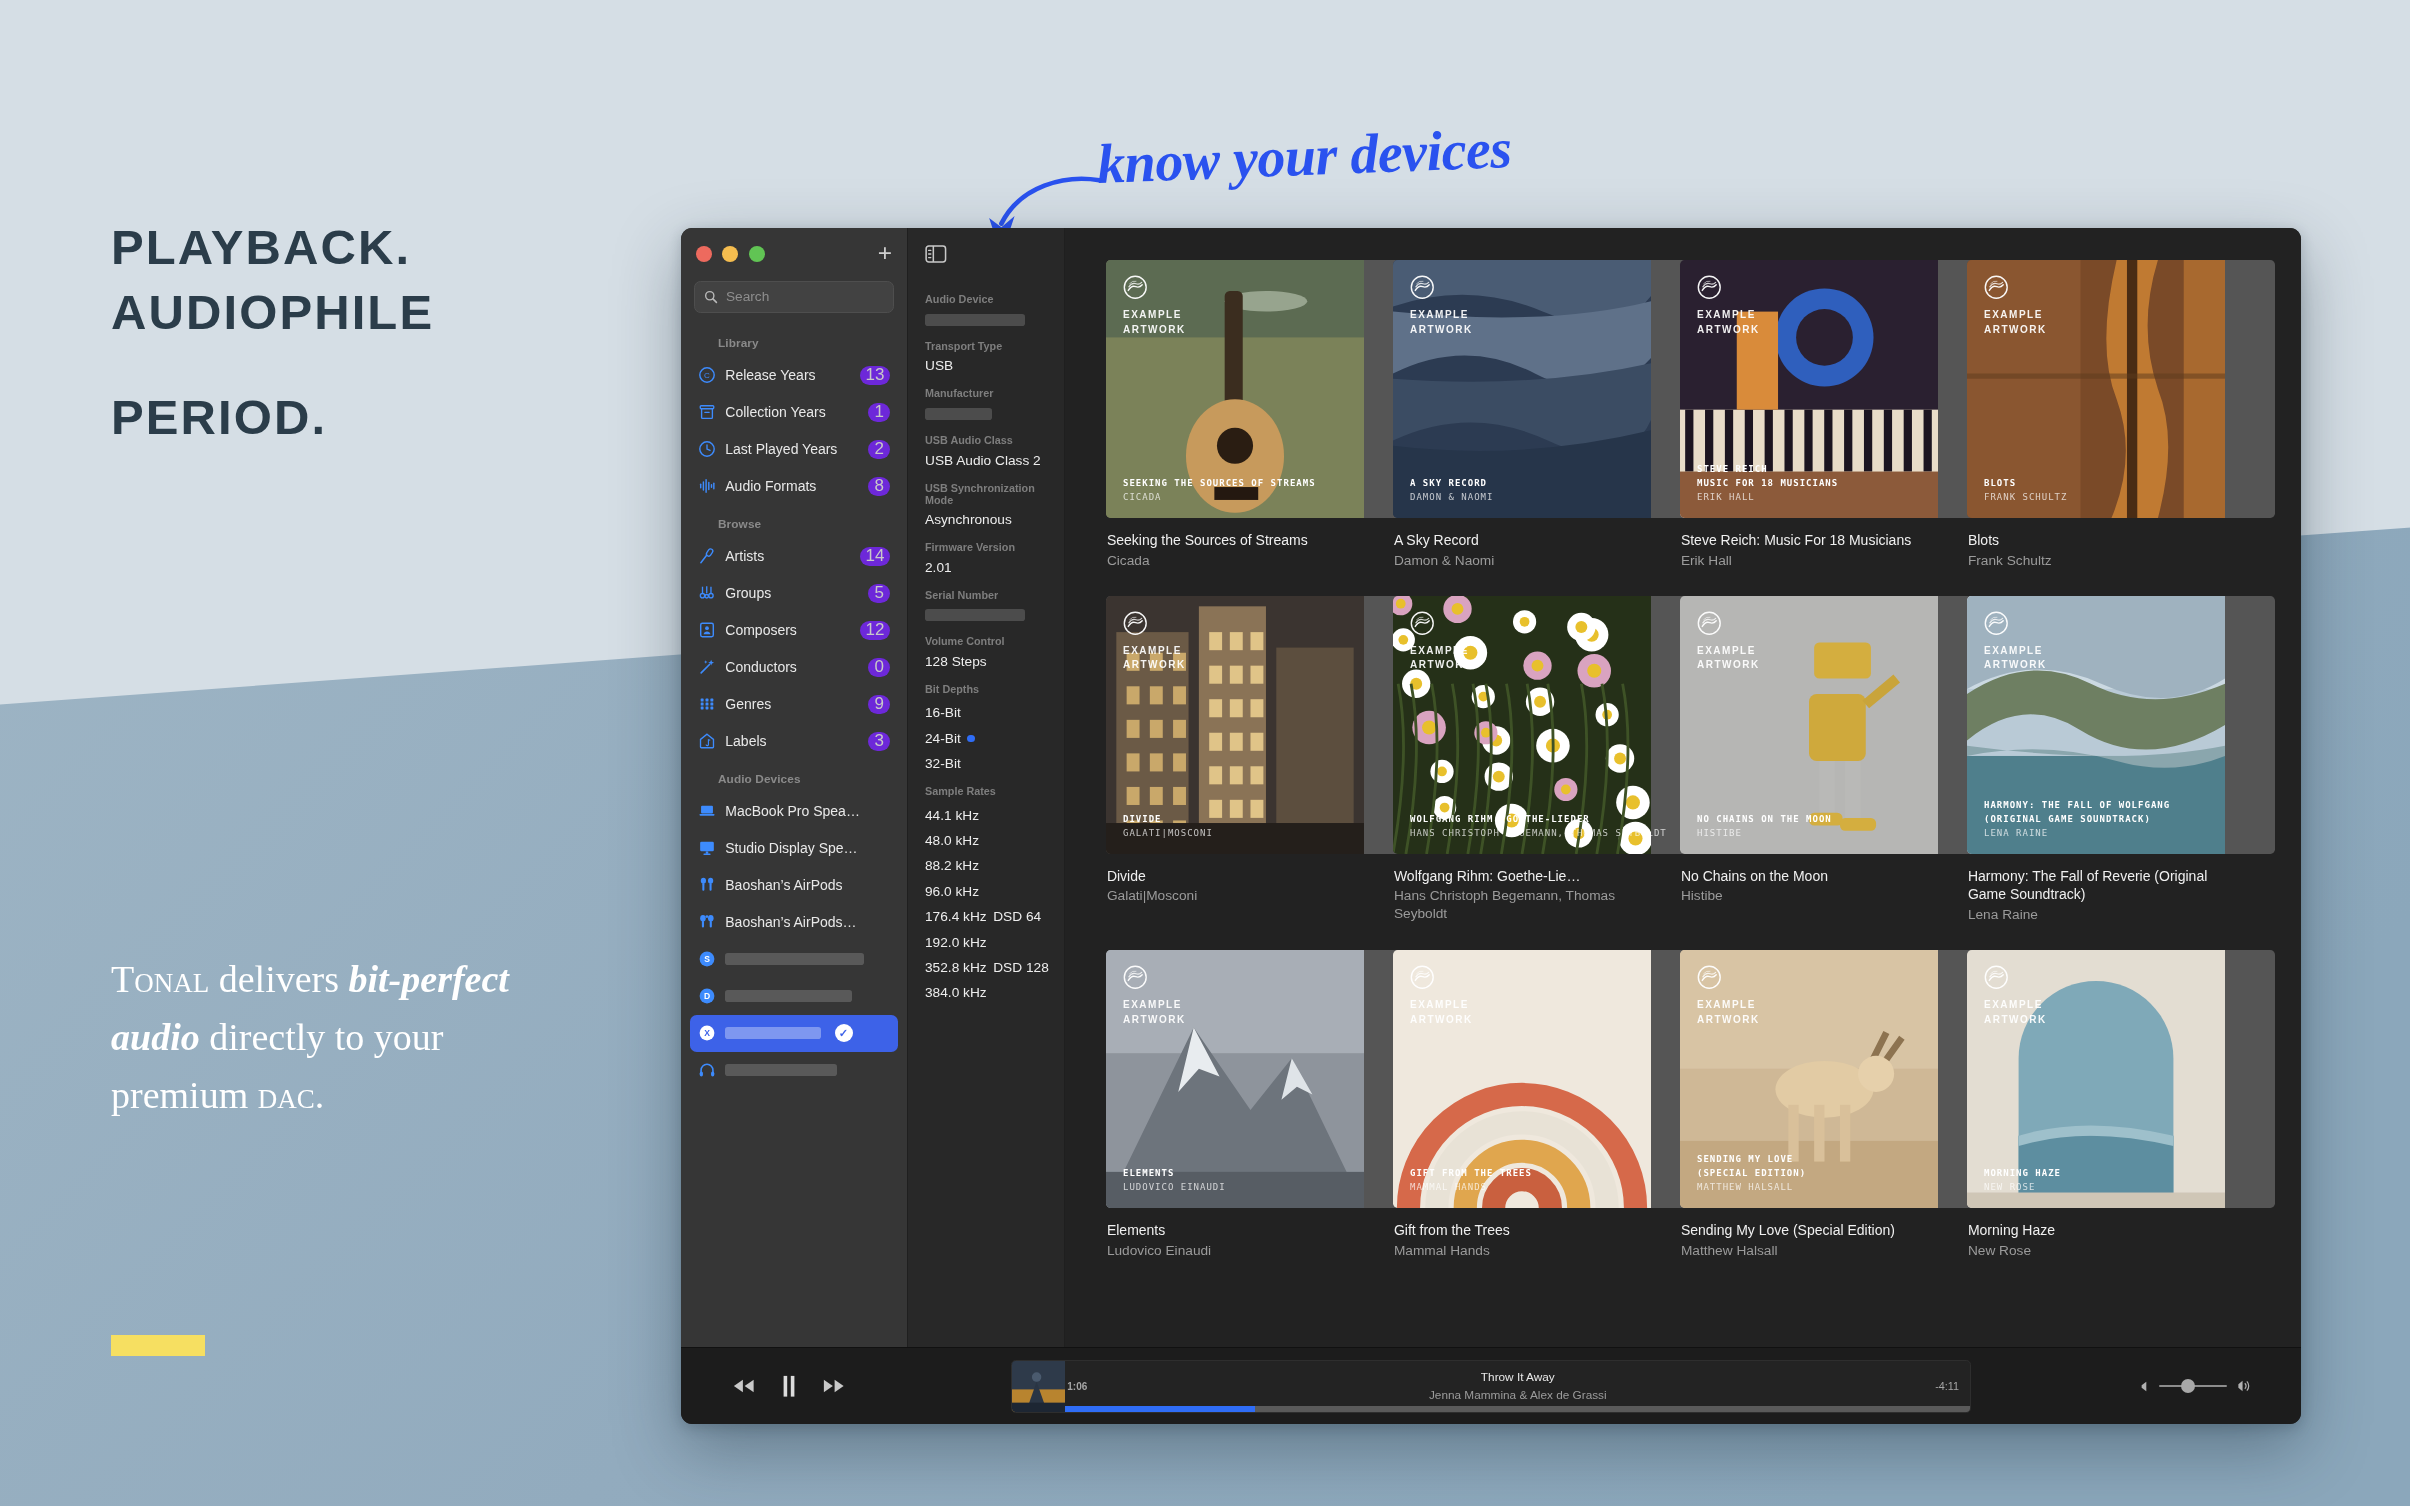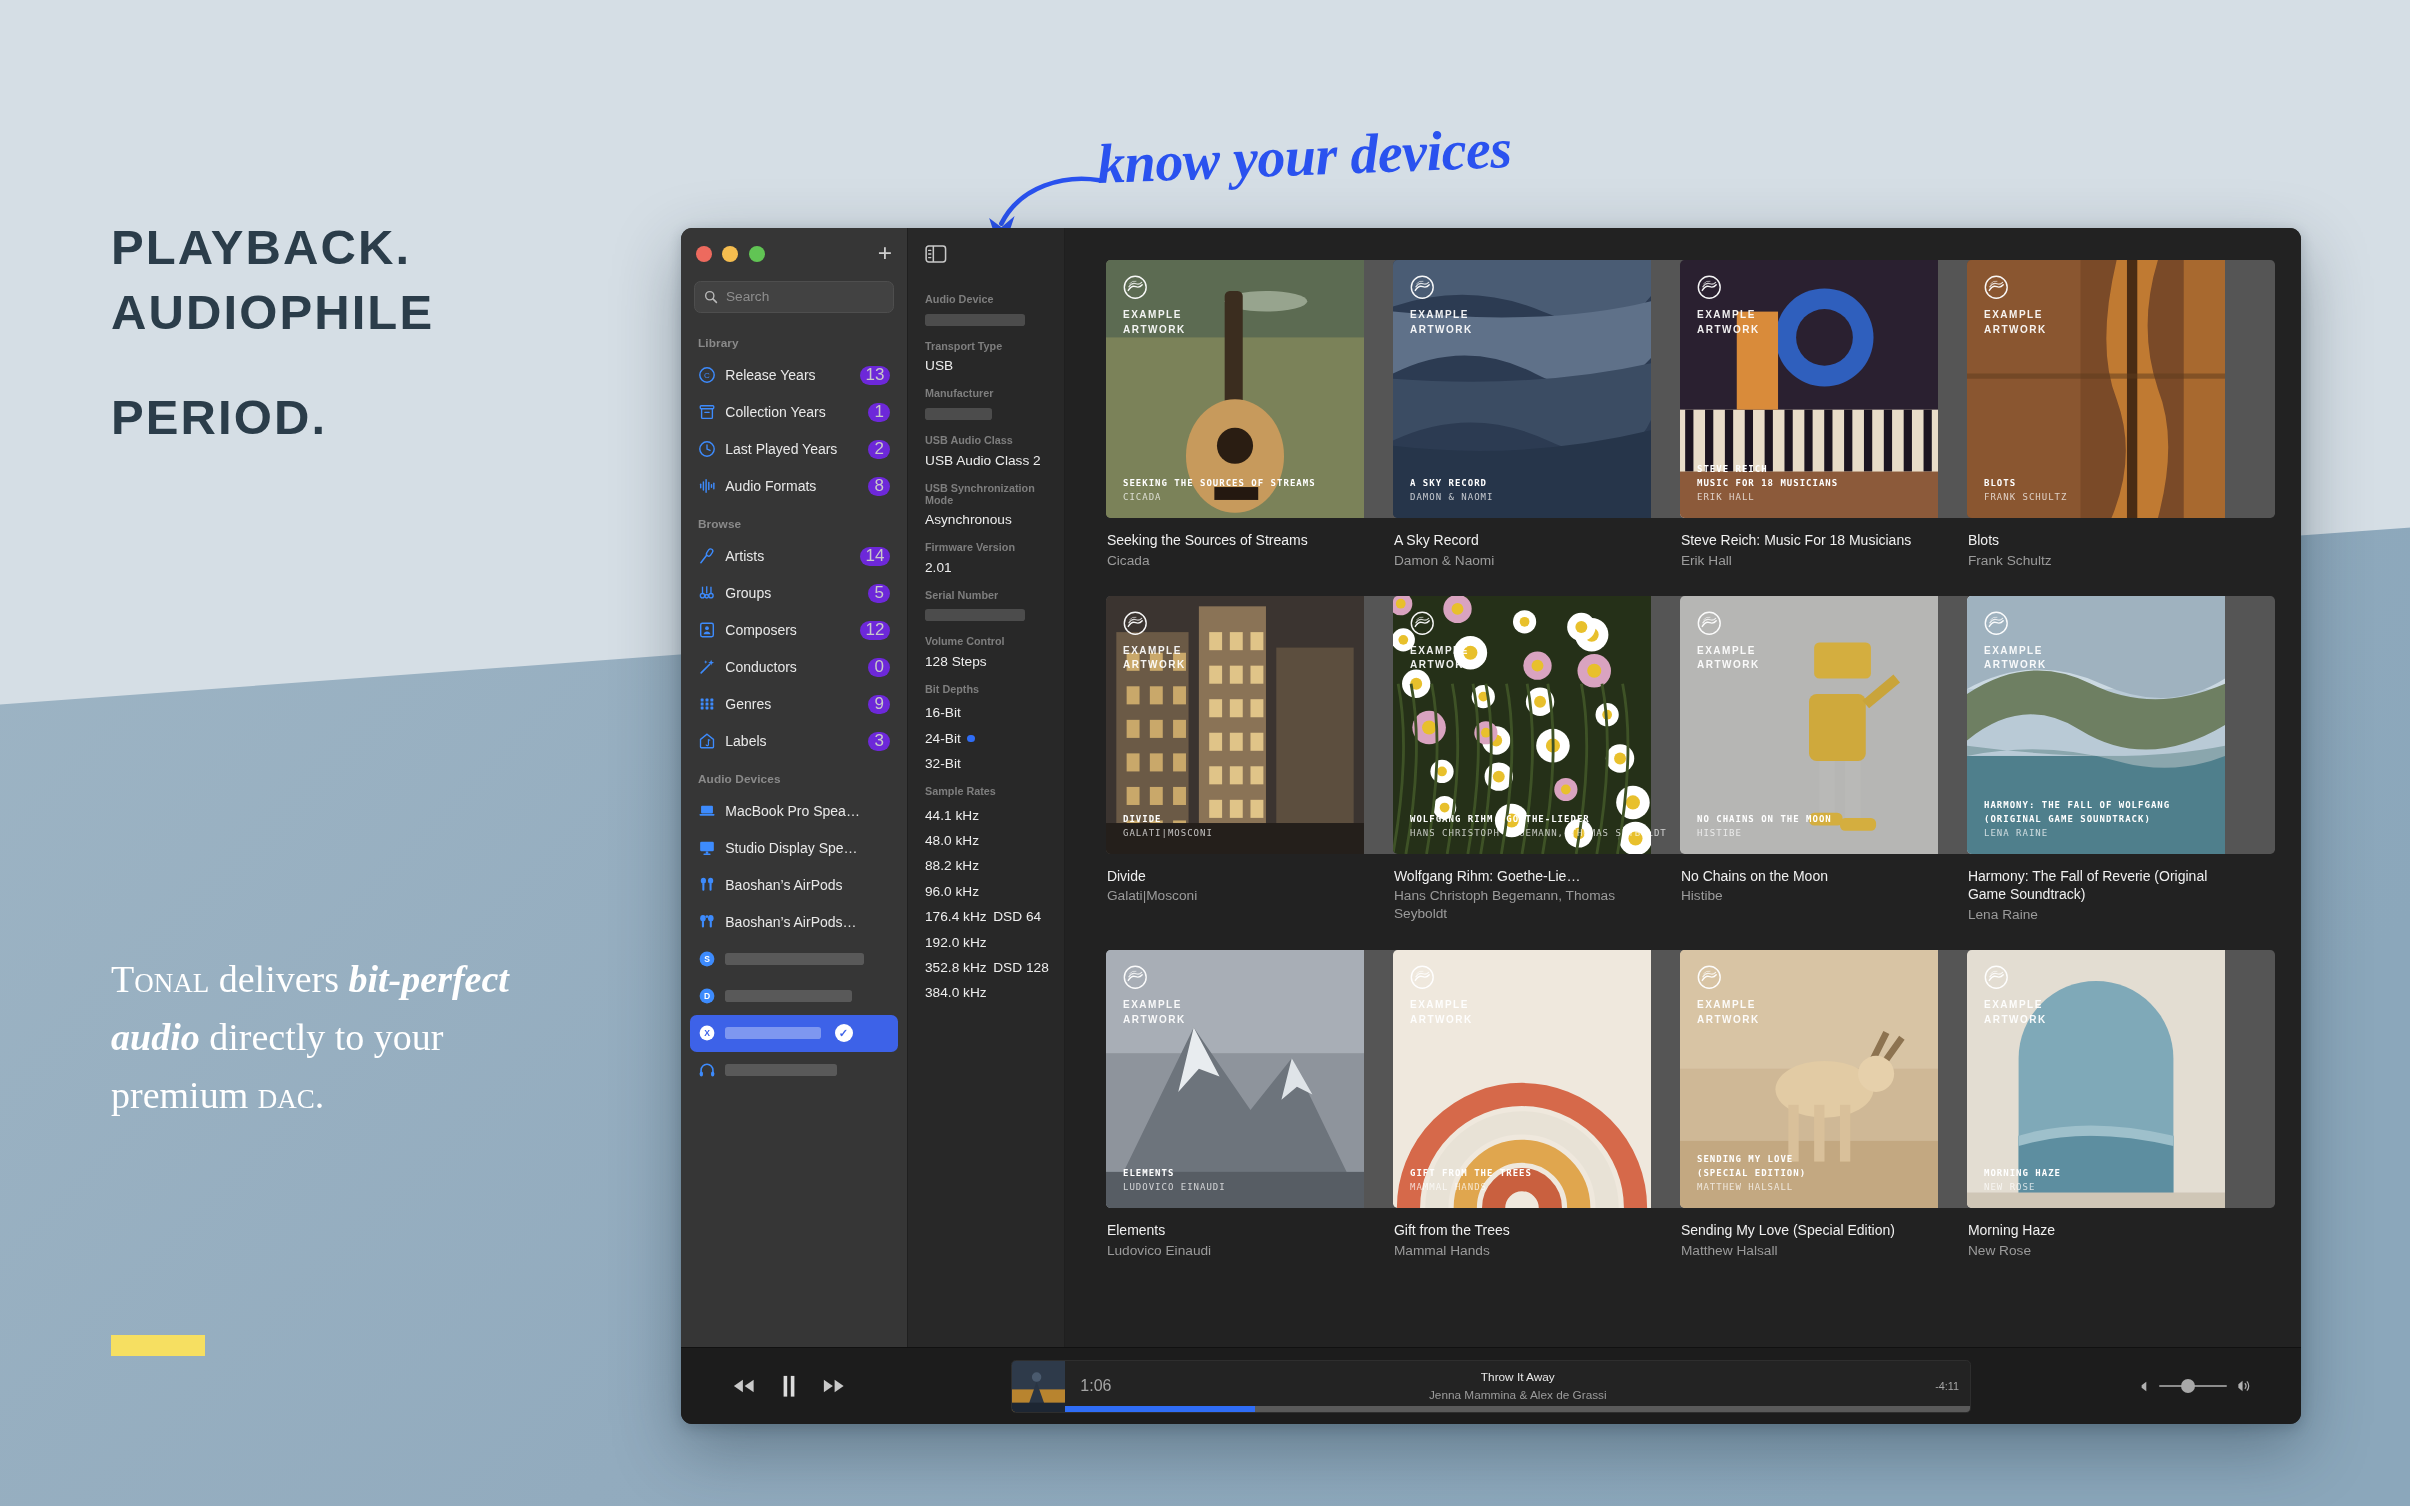--- a/index.html
+++ b/index.html
@@ -73,21 +73,21 @@
     margin: 1.9px 13px 11.3px; height: 32px; background:#424242;
     border:0.9px solid #4e4e4e; border-radius:6.6px;
     display:flex; align-items:center; gap:7.5px; padding: 0 9.4px;
     flex-shrink:0;
   }
   #search-box .ph { color:#8e8e8e; font-size:13.7px; }
 
   #sidebar-scroll { flex:1; overflow:hidden; padding-bottom:5.6px; }
   .sec-head {
     color:#8a8a8a; font-size:11.8px; font-weight:600;
-    padding: 12.2px 0 6.6px 17px; letter-spacing:0.1px;
+    padding: 12.2px 0 6.6px 17px; letter-spacing:0.1px;margin-left:20px;
   }
   .nav-item {
     display:flex; align-items:center; gap:9.4px;
     height:37px; margin:0 9.4px; padding:0 7.5px; border-radius:6.6px;
     color:#e9e9e9; font-size:14px;
   }
   .nav-item .ico { width:18px; height:18px; flex-shrink:0; display:flex; align-items:center; justify-content:center; }
   .nav-item .lbl { flex:1; white-space:nowrap; overflow:hidden; text-overflow:ellipsis; }
   .nav-item .cnt {
     background:#6d28d9; color:#c8c8c8; font-size:17px;
@@ -156,21 +156,21 @@
   #transport { display:flex; align-items:center; gap:24.5px; margin-left:22.6px; }
   #now-playing {
     width: 960px; margin: 0 auto; height:53px;
     background:#232323; border:0.9px solid #2e2e2e; border-radius:4.7px;
     display:flex; align-items:stretch; overflow:hidden; position:relative;
   }
   #np-art { width:53px; flex-shrink:0; position:relative; overflow:hidden; }
   #np-mid { flex:1; position:relative; display:flex; flex-direction:column; justify-content:center; }
   #np-title { text-align:center; color:#e8e8e8; font-size:11.8px; }
   #np-artist { text-align:center; color:#9c9c9c; font-size:11.8px; margin-top:3.8px; }
-  #np-elapsed { position:absolute; left:15px; top:50%; transform:translateY(-50%); color:#a5a5a5; font-size:16px; }
+  #np-elapsed { position:absolute; left:2px; top:50%; transform:translateY(-50%); color:#a5a5a5; font-size:10px;font-weight:bold; }
   #np-remain { position:absolute; right:11.3px; top:50%; transform:translateY(-50%); color:#a5a5a5; font-size:10.8px; }
   #np-progress { position:absolute; left:53px; right:0; bottom:0; height:5.6px; background:#5a5a5a; }
   #np-progress .fill { height:100%; background:#2f6df6; }
   #volume { display:flex; align-items:center; gap:8.5px; margin-right:21px; }
   #vol-track { width:68px; height:2.8px; background:#8d8d8d; border-radius:1.9px; position:relative; }
   #vol-knob { position:absolute; left:43%; top:50%; transform:translate(-50%,-50%); width:14px;height:14px;border-radius:50%;background:#a8a8a8; }
 </style>
 </head>
 <body>
 

